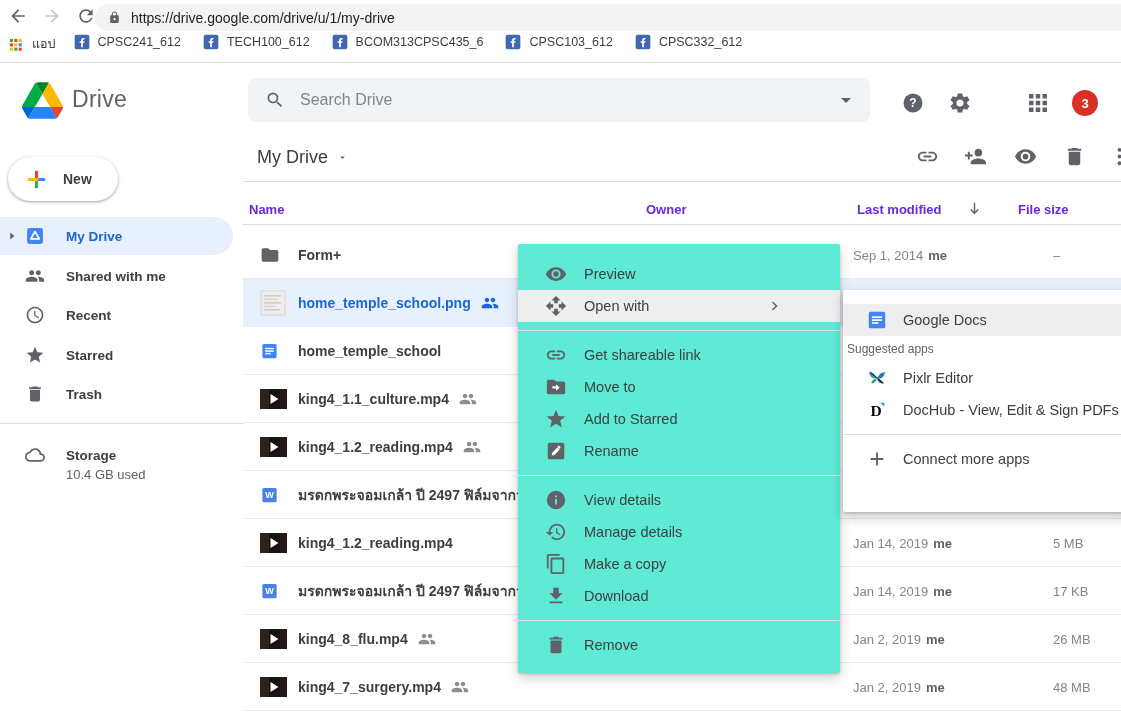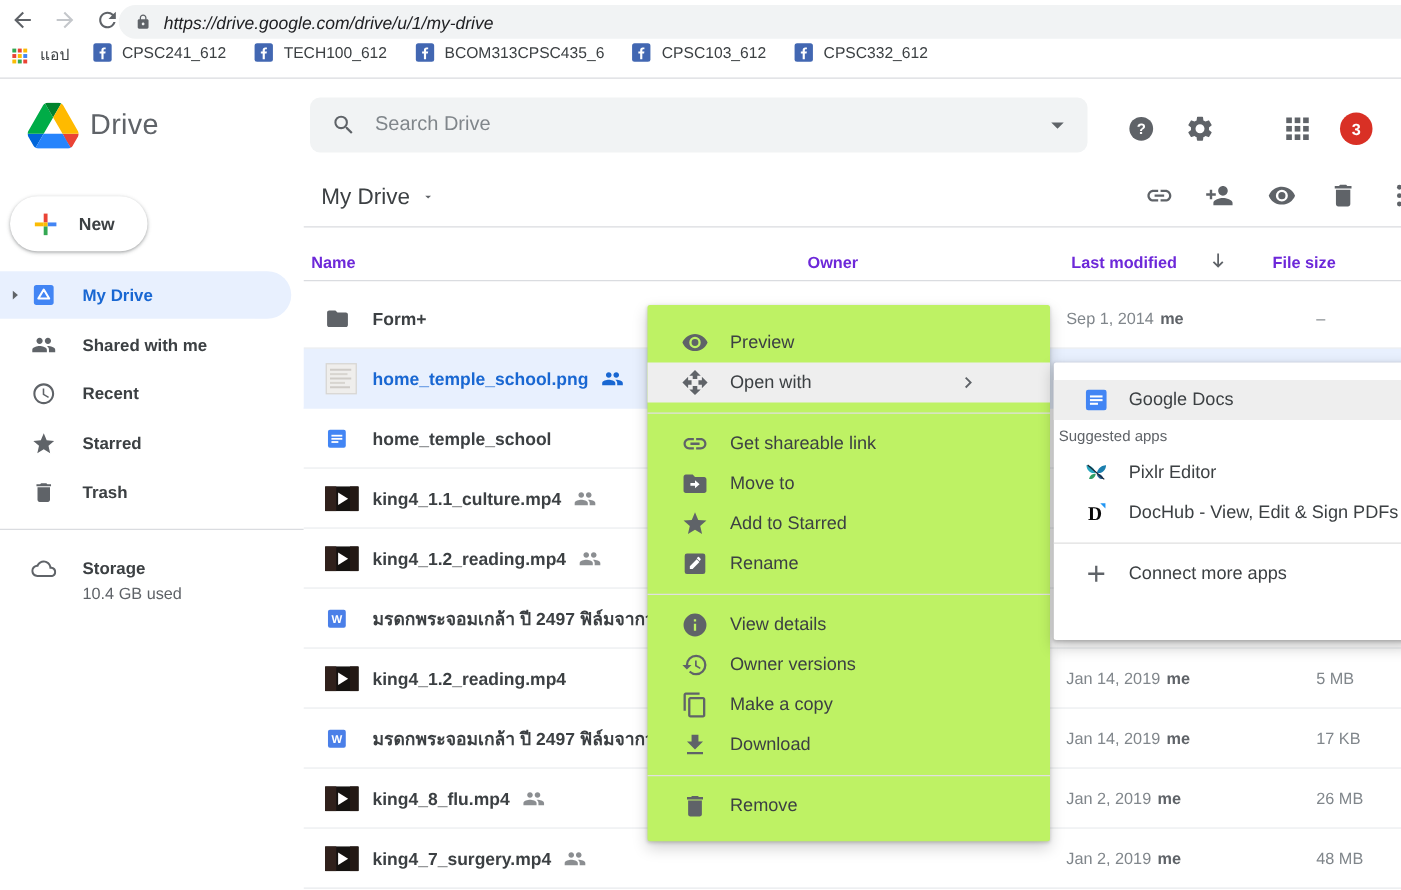--- a/index.html
+++ b/index.html
@@ -8,21 +8,21 @@
   .icw { display:inline-flex; align-items:center; justify-content:center; }
   .icw svg { width:100%; height:100%; display:block; }
 
   
   .navbar { position:absolute; top:0; left:0; width:100%; height:34px; background:#fff; }
   .nav-ic { position:absolute; top:6px; width:20px; height:20px; color:#5f6368; cursor:pointer; }
   .ic-back { left:8px; } .ic-fwd { left:42px; color:#c4c7cb; } .ic-reload { left:76px; }
   .url-pill { position:absolute; left:95px; top:4px; right:-16px; height:27px; background:#f1f3f4;
               border-radius:14px; display:flex; align-items:center; padding-left:13px; }
   .lock { width:13px; height:13px; color:#5f6368; margin-right:10px; flex:none; }
-  .url-text { font-size:14px; color:#202124;font-style:italic; }
+  .url-text { font-size:14px; color:#202124; }
 
   .bm-bar { position:absolute; top:34px; left:0; width:100%; height:28px; display:flex;
             align-items:flex-start; padding-left:8px; background:#fff; }
   .bm-apps { display:flex; align-items:center; gap:9px; font-size:12.5px; color:#3c4043; margin-right:18px; cursor:pointer; }
   .bm-grid { width:15px; height:15px; }
   .bm { display:flex; align-items:center; gap:8px; margin-right:22px; font-size:12.5px; color:#3c4043; cursor:pointer; white-space:nowrap; }
   .fb { width:16px; height:16px; }
   .top-divider { position:absolute; top:62px; left:0; width:100%; height:1px; background:#dadce0; }
 
   
@@ -76,21 +76,21 @@
   .name-wrap { position:absolute; left:55px; top:0; height:100%; display:flex; align-items:center; gap:10px; }
   .f-name { font-size:14px; color:#3c4043; font-weight:bold; white-space:nowrap; }
   .frow.sel .f-name { color:#1967d2; }
   .shared-ic { width:18px; height:18px; color:#5f6368; opacity:.72; flex:none; }
   .frow.sel .shared-ic { color:#1967d2; opacity:1; }
   .f-mod { position:absolute; left:610px; top:50%; transform:translateY(-50%); font-size:13px; color:#80868b; white-space:nowrap; }
   .f-mod .me { color:#5f6368; font-weight:bold; margin-left:5px; }
   .f-size { position:absolute; left:810px; top:50%; transform:translateY(-50%); font-size:13px; color:#80868b; }
 
   
-  .ctx-menu { position:absolute; left:518px; top:244px; width:322px; background:#bef264; border-radius:2px;
+  .ctx-menu { position:absolute; left:518px; top:244px; width:322px; background:#5eead4; border-radius:2px;
               box-shadow:0 1px 3px rgba(0,0,0,.18), 0 5px 12px rgba(0,0,0,.18);
               padding:14px 0 12px; z-index:10; }
   .mi { position:relative; height:32px; display:flex; align-items:center; padding-left:27px; cursor:pointer; }
   .mi.hl { background:#eeeeee; }
   .mi-ic { width:22px; height:22px; color:#5f6368; flex:none; }
   .mi-lbl { margin-left:17px; font-size:14.5px; color:#3c4043; }
   .mi-chev { position:absolute; right:56px; width:18px; height:18px; color:#5f6368; }
   .msep { height:1px; background:#e0e0e0; margin:8px 0; }
 
   
@@ -600,21 +600,21 @@
           </svg>
         </span>
         <span class="mi-lbl">View details</span>
       </div>
       <div class="mi">
         <span class="icw mi-ic">
           <svg viewBox="0 0 24 24" fill="currentColor">
             <path d="M13 3a9 9 0 0 0-9 9H1l3.89 3.89.07.14L9 12H6a7 7 0 1 1 7 7c-1.93 0-3.68-.79-4.94-2.06l-1.42 1.42A8.95 8.95 0 0 0 13 21a9 9 0 0 0 0-18zm-1 5v5l4.28 2.54.72-1.21-3.5-2.08V8H12z"></path>
           </svg>
         </span>
-        <span class="mi-lbl">Owner versions</span>
+        <span class="mi-lbl">Manage details</span>
       </div>
       <div class="mi">
         <span class="icw mi-ic">
           <svg viewBox="0 0 24 24" fill="currentColor">
             <path d="M16 1H4c-1.1 0-2 .9-2 2v14h2V3h12V1zm3 4H8c-1.1 0-2 .9-2 2v14c0 1.1.9 2 2 2h11c1.1 0 2-.9 2-2V7c0-1.1-.9-2-2-2zm0 16H8V7h11v14z"></path>
           </svg>
         </span>
         <span class="mi-lbl">Make a copy</span>
       </div>
       <div class="mi">

